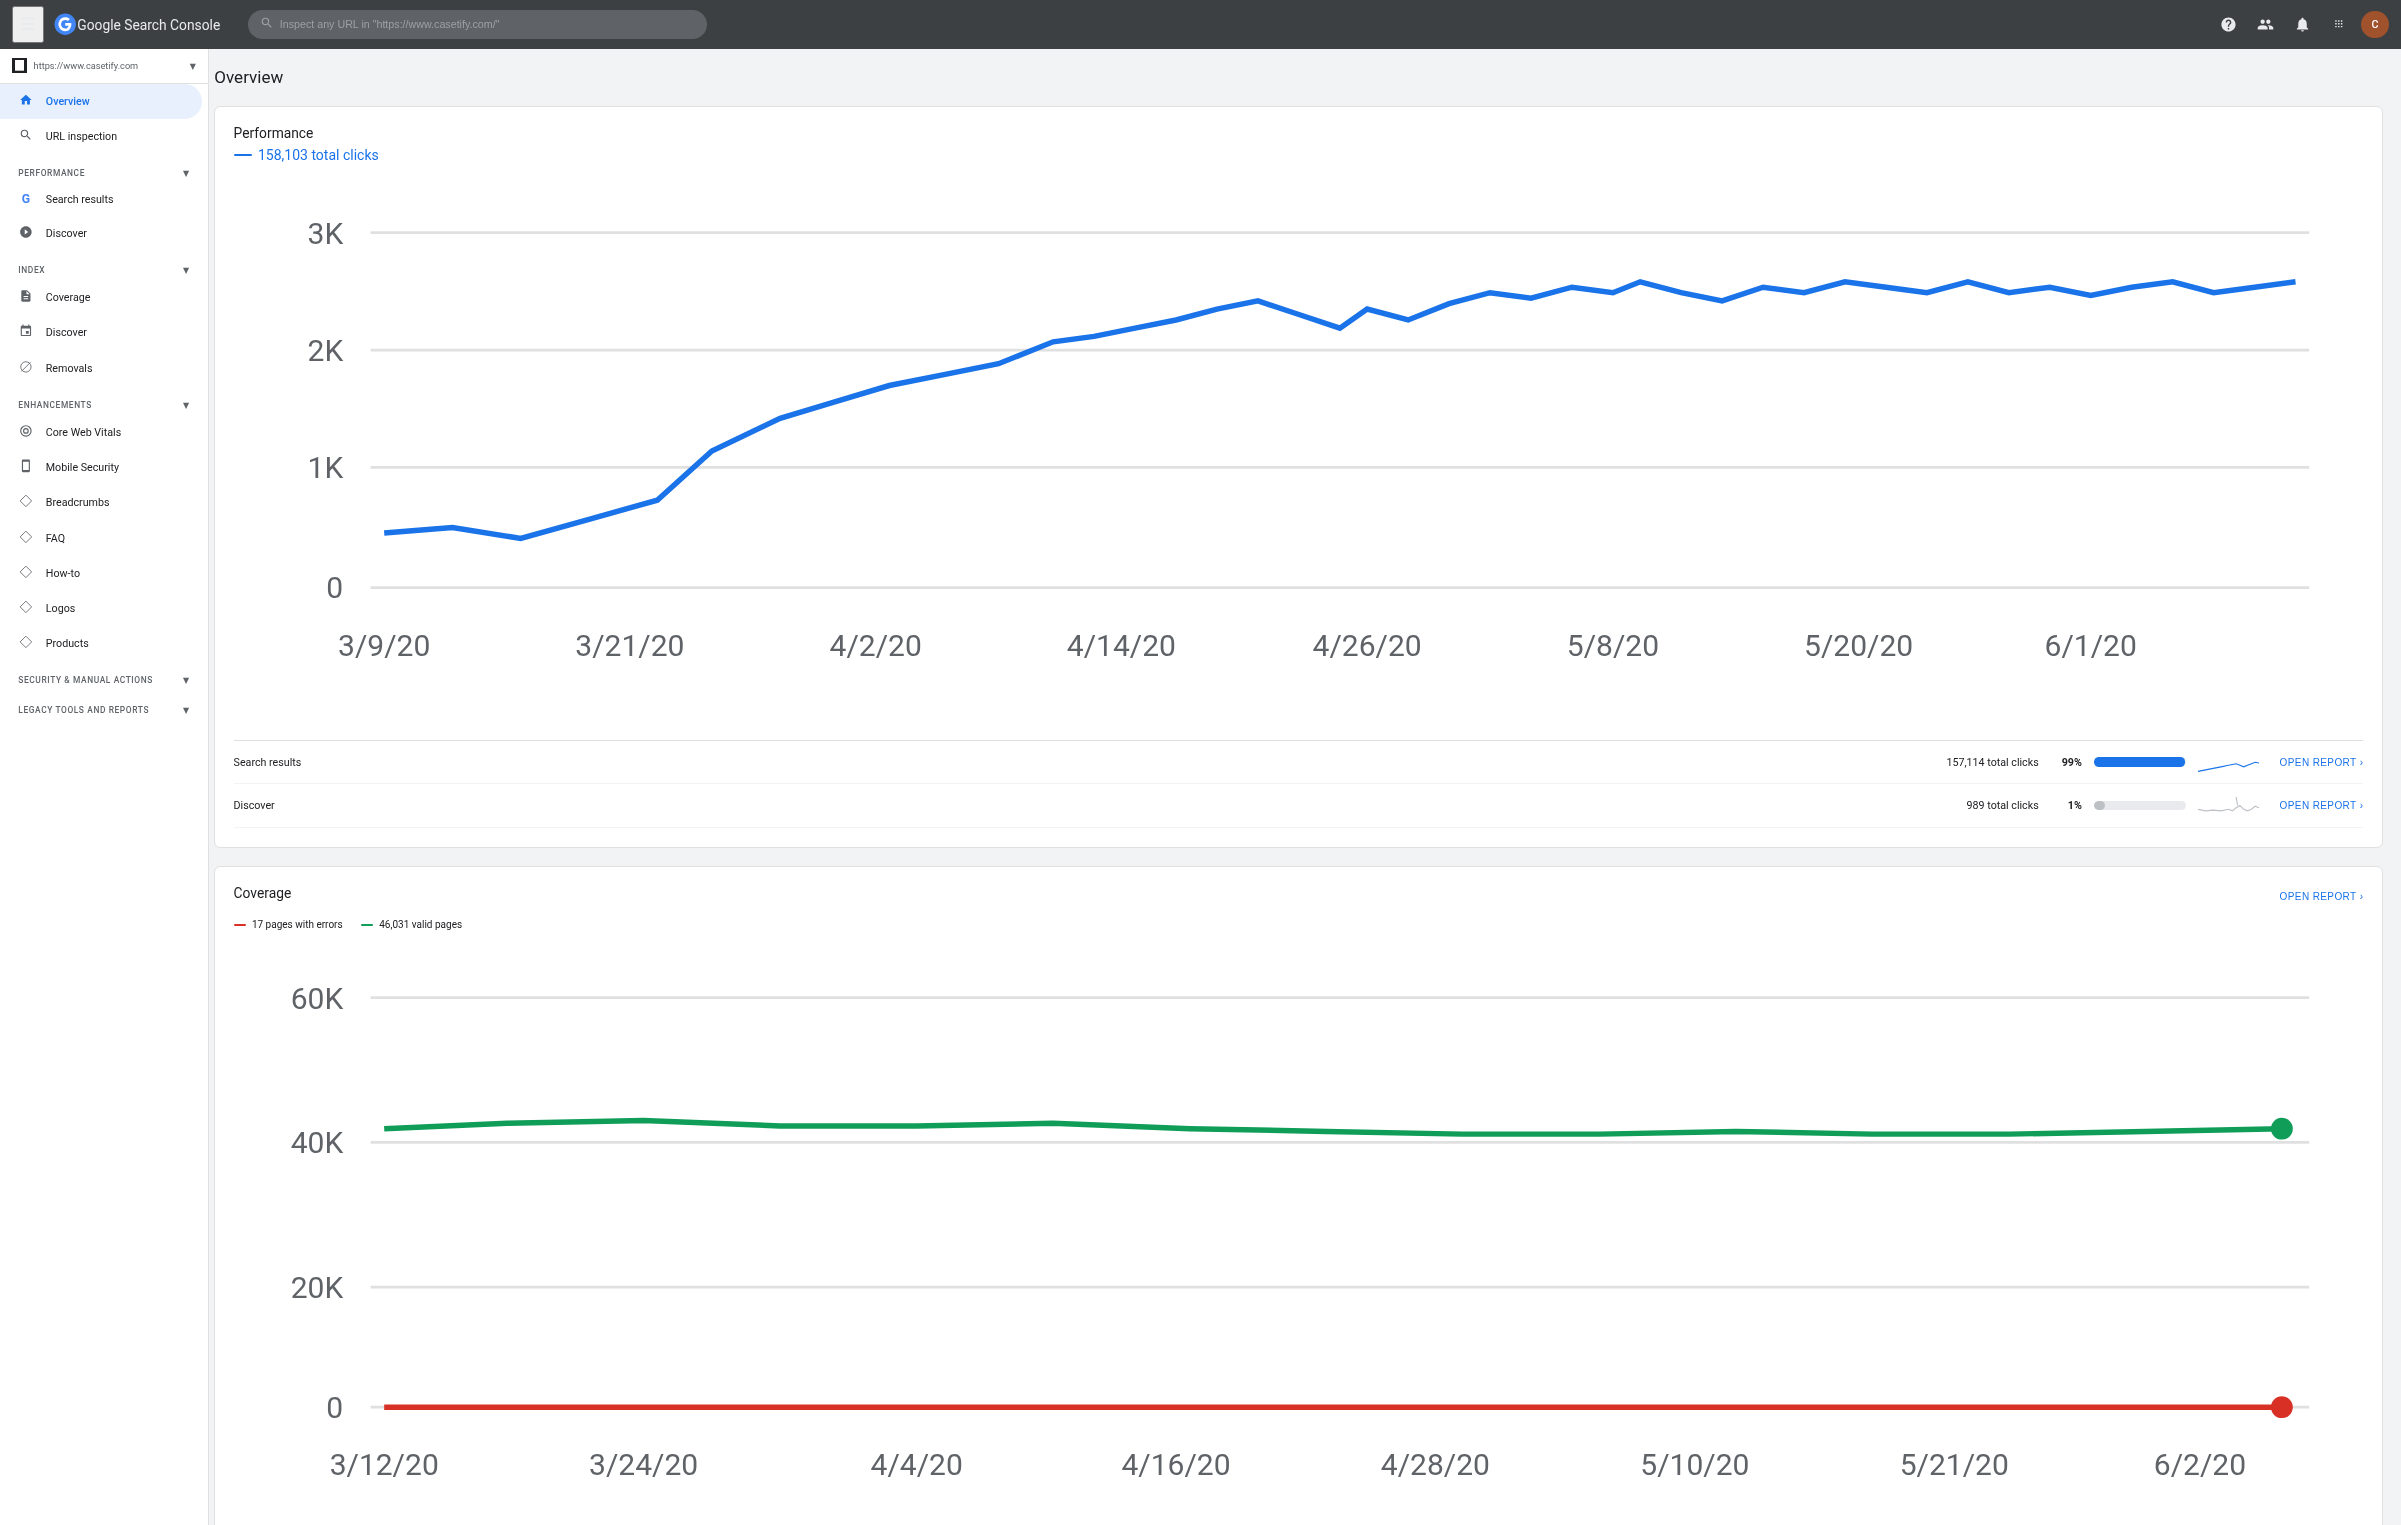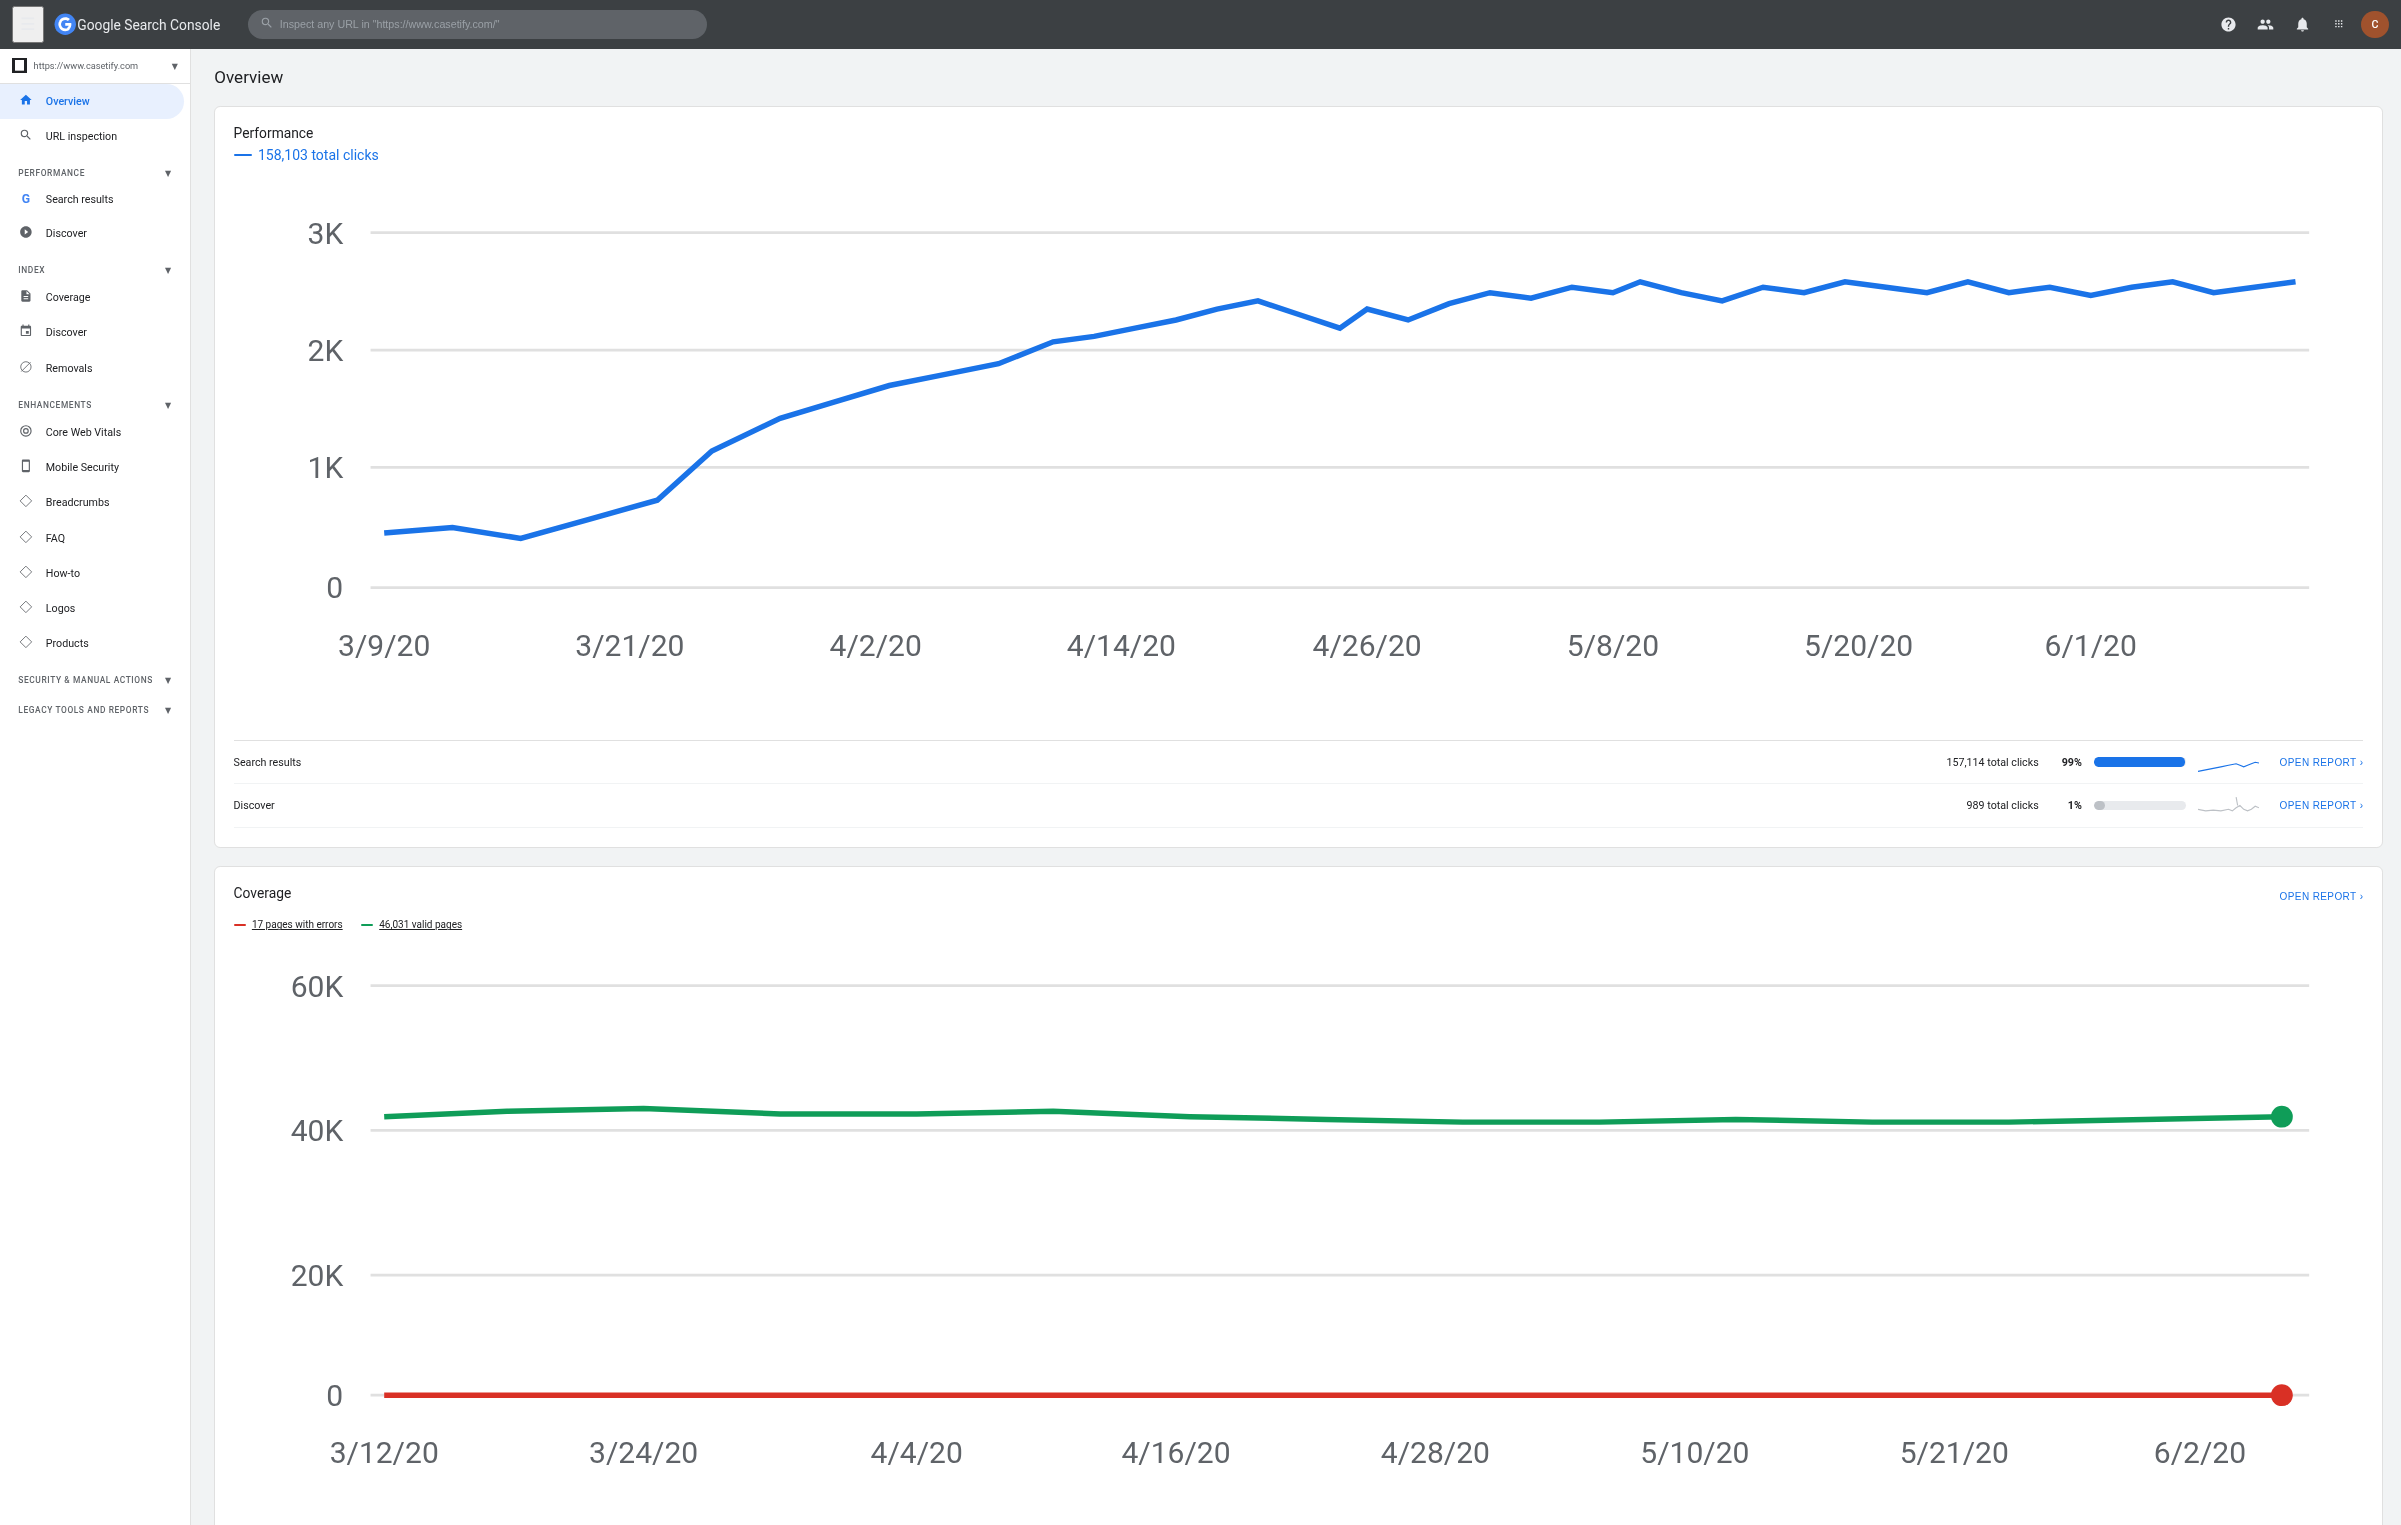--- a/index.html
+++ b/index.html
@@ -38,21 +38,21 @@
       width: 27.5px; height: 27.5px; border-radius: 50%;
       background: #a0522d; display: flex; align-items: center; justify-content: center;
       color: white; font-size: 10.7px; font-weight: 500; cursor: pointer;
     }
 
     
     .layout { display: flex; margin-top: 49px; min-height: calc(100vh - 49px); }
 
     
     .sidebar {
-      width: 191px; background: #fff; flex-shrink: 0;
+      width: 209px; background: #fff; flex-shrink: 0;
       border-right: 0.8px solid #e0e0e0;
       overflow-y: auto; position: fixed; top: 49px; bottom: 0; left: 0;
     }
     .sidebar-property {
       display: flex; align-items: center; gap: 6.1px;
       padding: 9.2px 12.2px; border-bottom: 0.8px solid #e0e0e0;
     }
     .property-url { font-size: 9.2px; color: #5f6368; flex: 1; overflow: hidden; text-overflow: ellipsis; white-space: nowrap; }
     .property-chevron { color: #5f6368; font-size: 12.2px; cursor: pointer; }
 
@@ -110,21 +110,21 @@
     .perf-bar.gray { background: #bdc1c6; }
     .perf-sparkline { width: 61px; height: 24.5px; }
     .open-report-btn {
       color: #1a73e8; font-size: 10px; font-weight: 500;
       cursor: pointer; display: flex; align-items: center; gap: 3.1px;
       background: none; border: none; text-transform: uppercase; letter-spacing: 0.4px;
       min-width: 92px; text-align: right; justify-content: flex-end;
     }
 
     
-    .coverage-legends { display: flex; align-items: center; gap: 18.3px; margin-bottom: 1px; text-decoration: underline; }
+    .coverage-legends { display: flex; align-items: center; gap: 18.3px; margin-bottom: 13px; }
     .cov-legend-item { display: flex; align-items: center; gap: 6.1px; font-size: 10px; }
     .cov-dot { width: 12.2px; height: 2.3px; border-radius: 1.5px; }
     .cov-dot.red { background: #d93025; }
     .cov-dot.green { background: #0f9d58; }
 
     
     .chart-grid-line { stroke: #e0e0e0; stroke-width: 1; }
     .chart-line { fill: none; stroke-width: 2; }
     .chart-line.blue { stroke: #1a73e8; }
     .chart-line.green { stroke: #0f9d58; }

